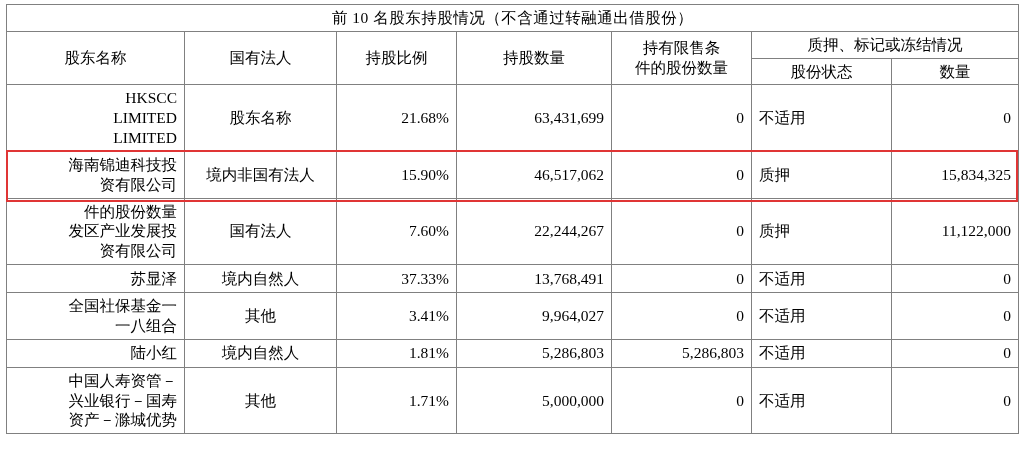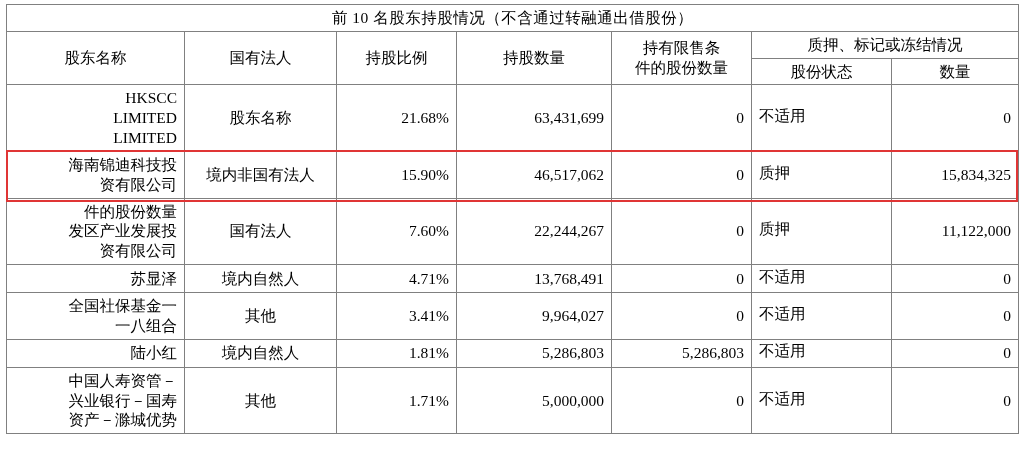--- a/index.html
+++ b/index.html
@@ -54,21 +54,20 @@
   .nature-cell {
     text-align: center;
   }
   .num-cell {
     text-align: right;
     padding-right: 10px;
   }
   .status-cell {
     text-align: left;
     padding-left: 10px;
-    font-family: Liberation Mono, monospace;
   }
   .pct-cell {
     text-align: right;
     padding-right: 18px;
     margin-left: 18px;
   }
   .highlight-overlay {
     position: absolute;
     border: 2px solid #e03535;
     pointer-events: none;
@@ -152,21 +151,21 @@
         <td class="num-cell">0</td>
         <td class="status-cell">质押</td>
         <td class="num-cell">11,122,000</td>
       </tr>
 
       <tr style="height:28px">
         <td class="name-cell">
           <div>苏显泽</div>
         </td>
         <td class="nature-cell">境内自然人</td>
-        <td class="pct-cell">4.71%</td>
+        <td class="pct-cell">37.33%</td>
         <td class="num-cell">13,768,491</td>
         <td class="num-cell">0</td>
         <td class="status-cell">不适用</td>
         <td class="num-cell">0</td>
       </tr>
 
       <tr style="height:46px">
         <td class="name-cell">
           <div>全国社保基金一</div>
           <div>一八组合</div>

